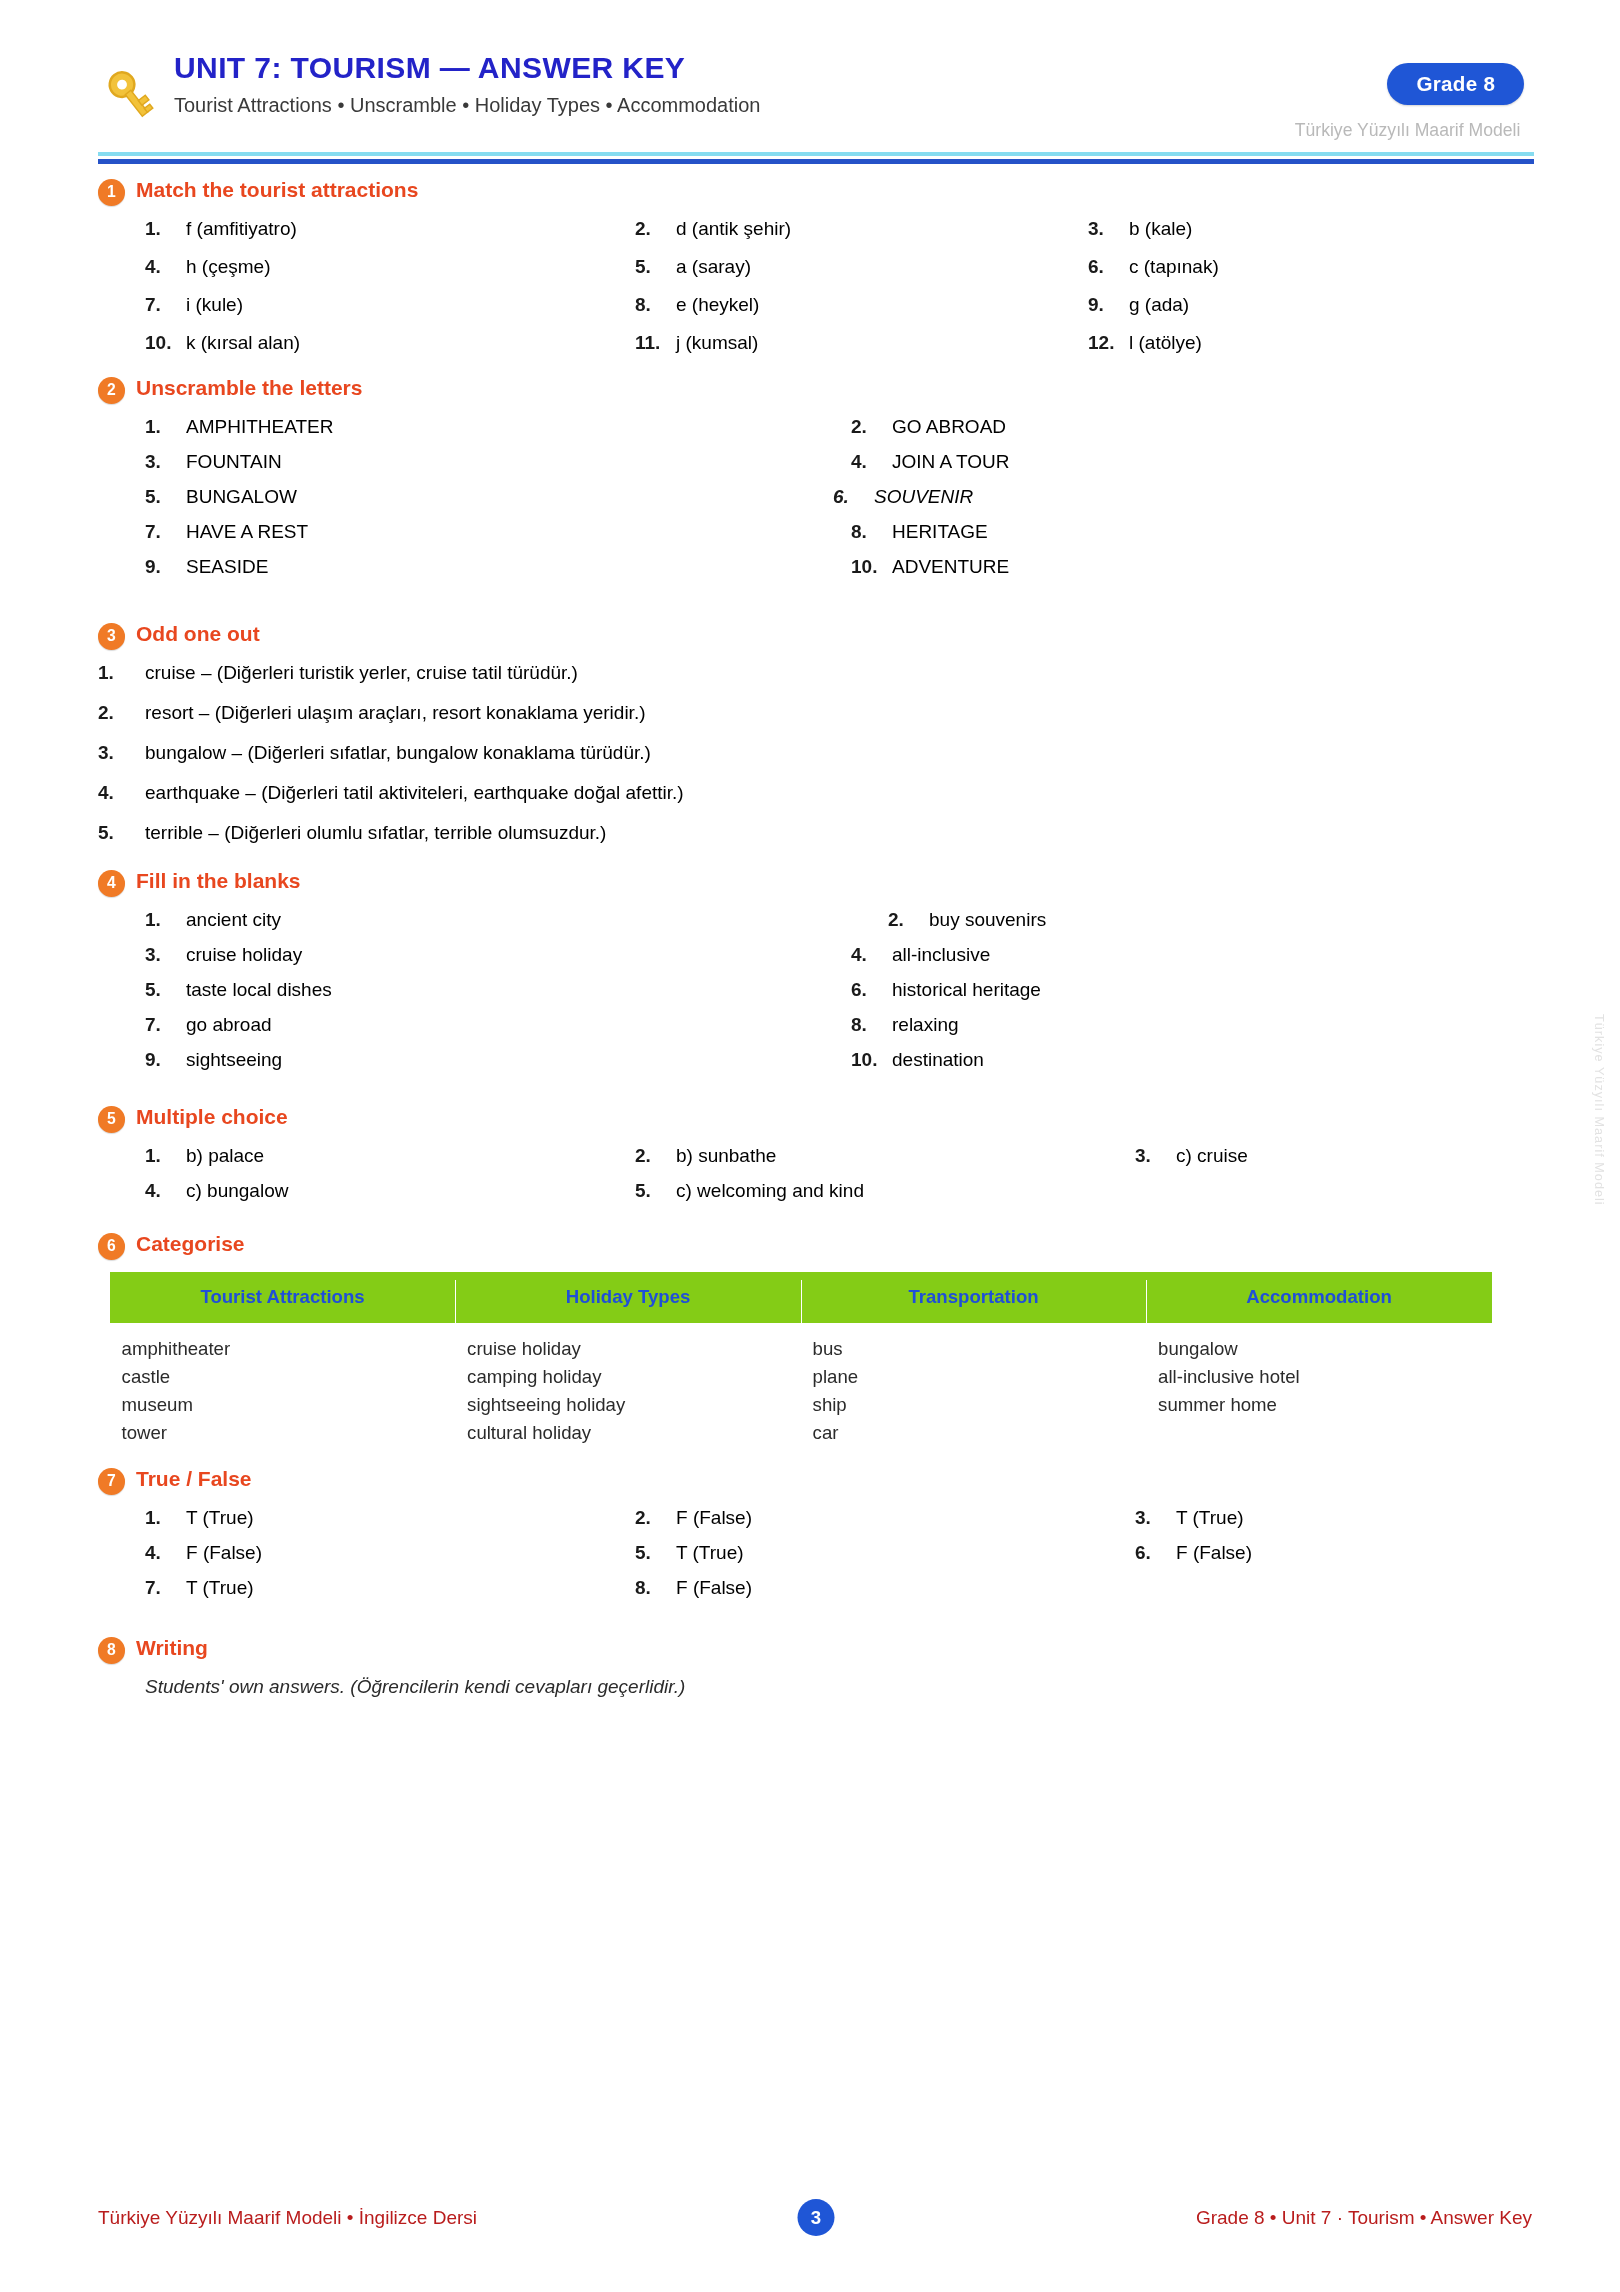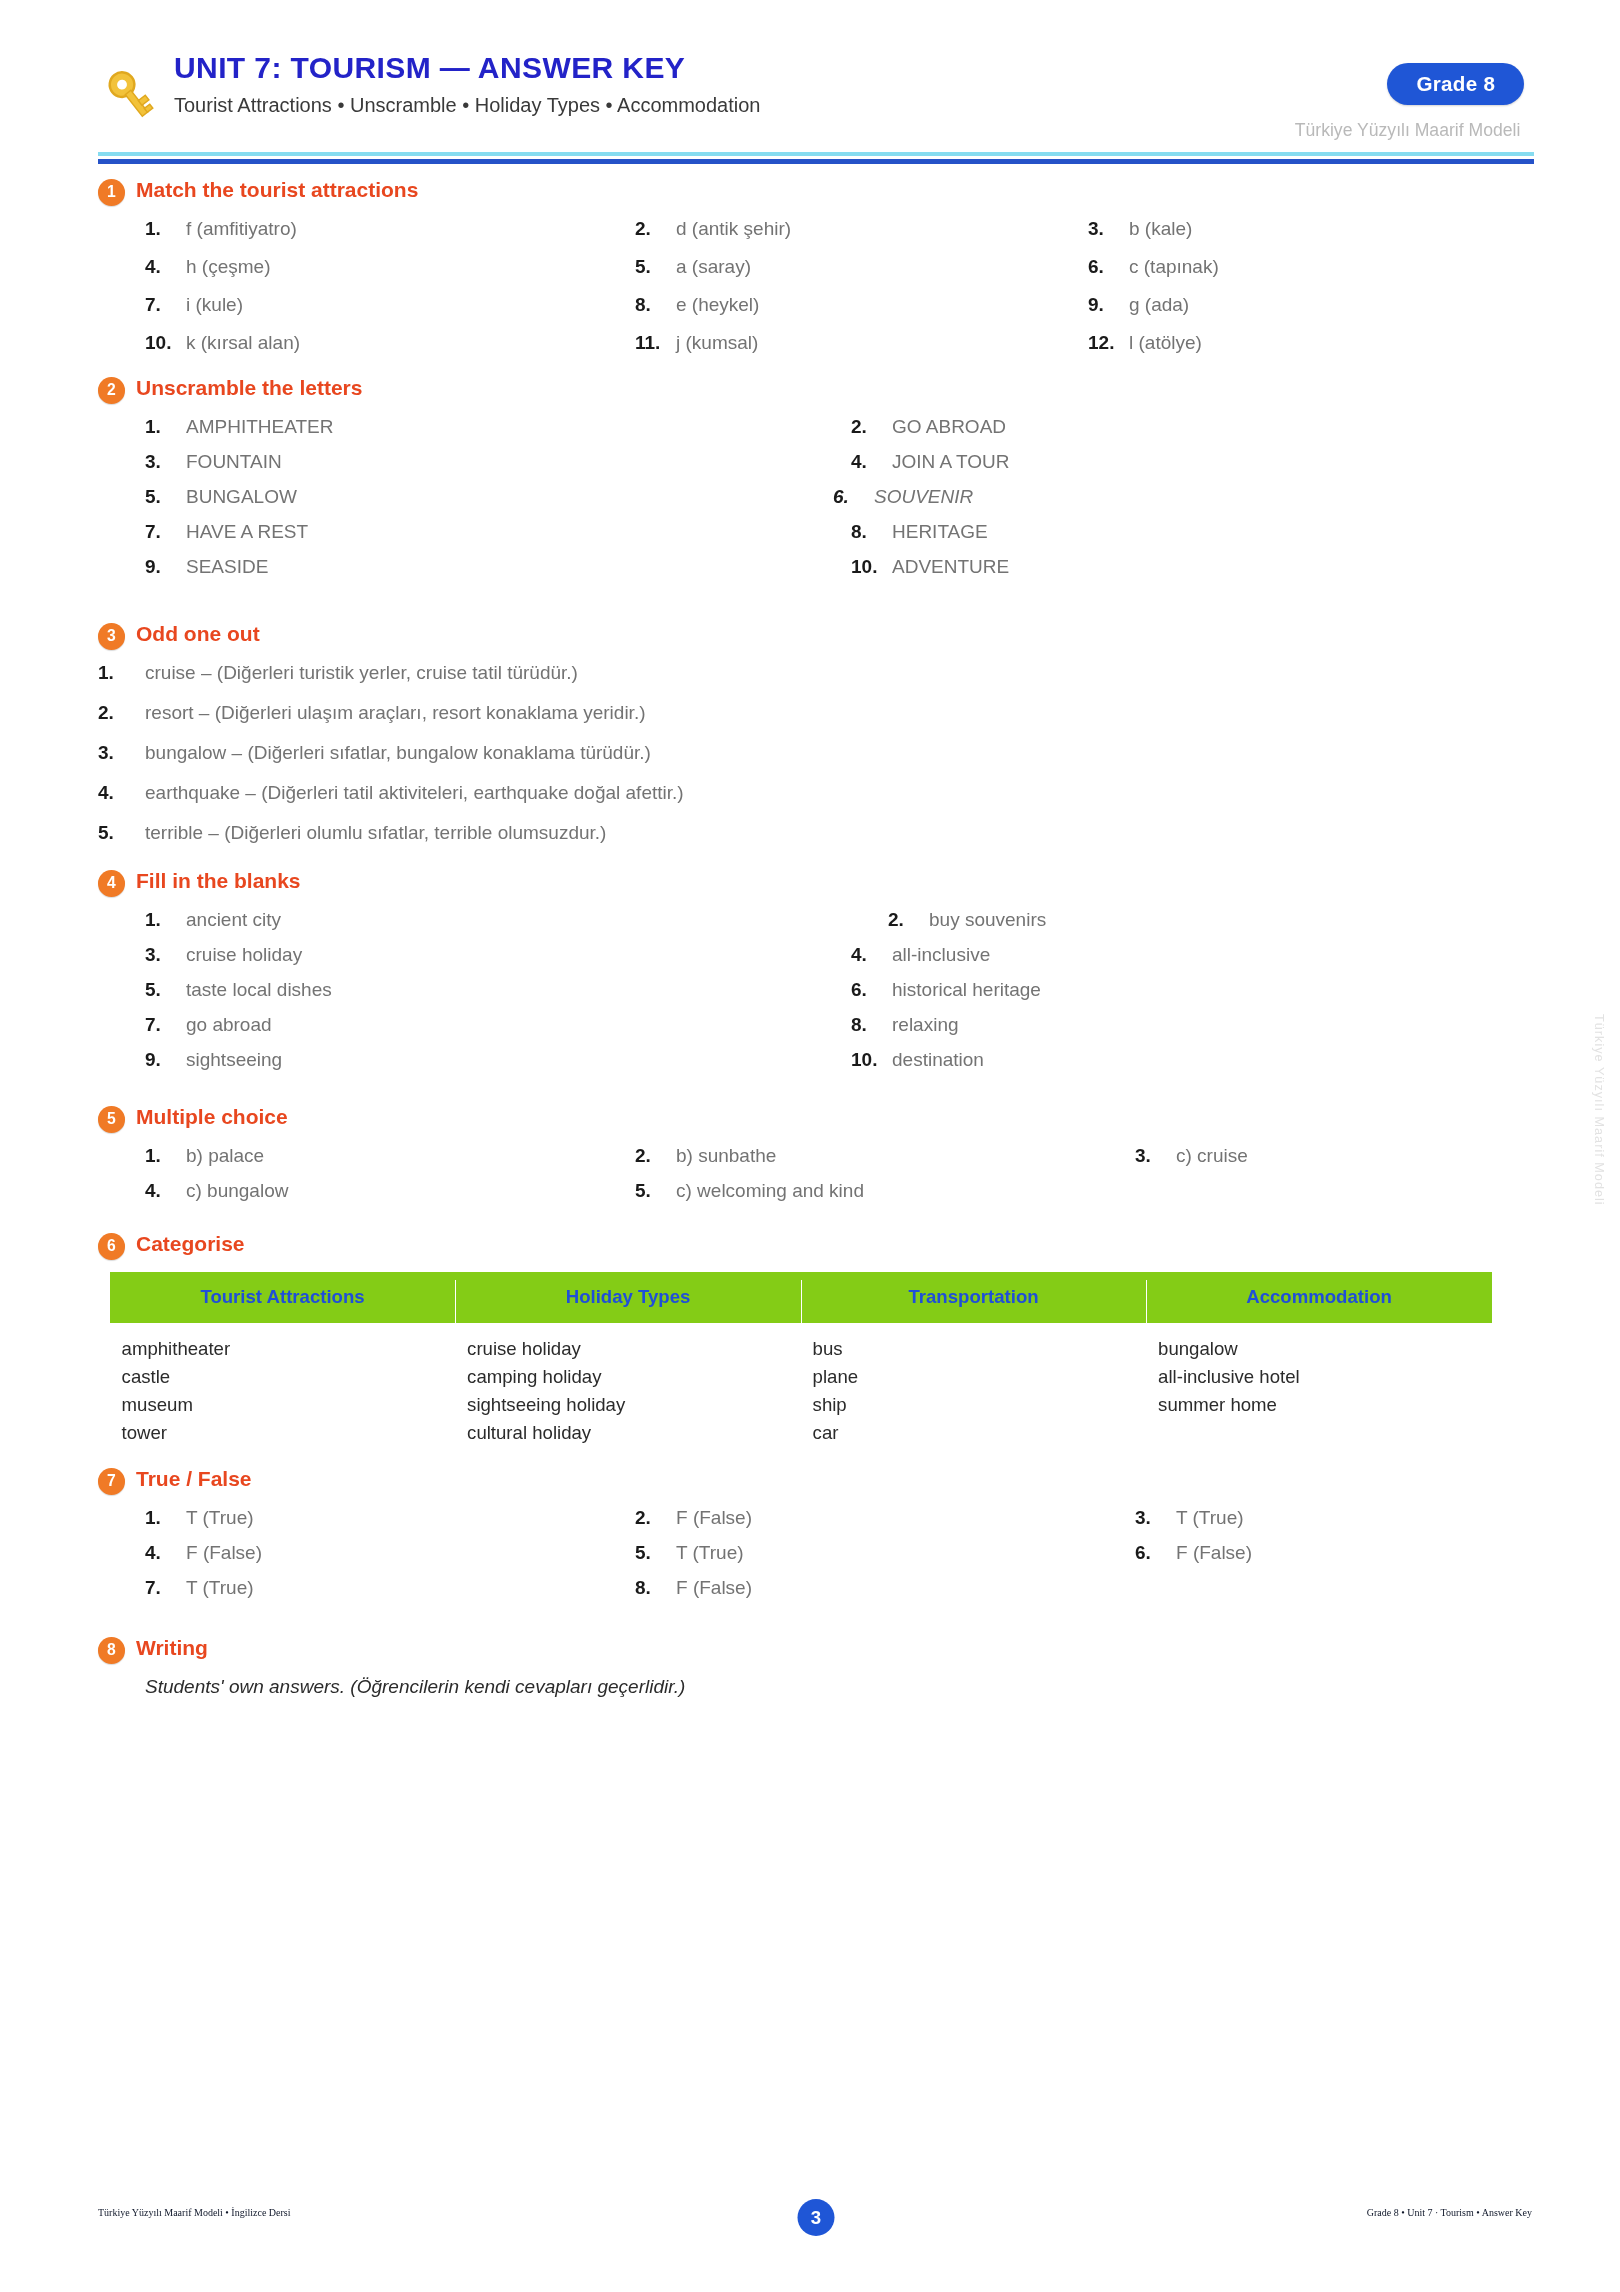--- a/index.html
+++ b/index.html
@@ -60,21 +60,21 @@
 
   
   .ans-grid { position:relative; }
   .ans-row  { position:relative; height:38px; }
   .ans-item { position:absolute; white-space:nowrap; }
   .ans-num {
     display:inline-block; width:41px;
     font-size:19px; font-weight:bold; color:#1a1a1a;
     text-align:left; vertical-align:top;
   }
-  .ans-txt { font-size:19px; color:#737373; }
+  .ans-txt { font-size:19px; color:#000000; }
 
   
   .wide-row { position:relative; height:40px; padding-left:47px; }
   .wide-row .ans-num {
     position:absolute; left:0px; top:0px; width:39px;
   }
   .wide-row .ans-txt { font-size:19px; }
 
   .plain-note {
     font-size:19px; font-style:italic; color:#2b2b2b;
@@ -105,21 +105,21 @@
 
   
   .side-vertical {
     position:absolute; right:13.7px; top:1014px;
     writing-mode:vertical-rl;
     font-size:12.7px; color:#e2e2e2; letter-spacing:1px;
     white-space:nowrap;
   }
   .footer { position:absolute; left:98px; top:2203px; width:1436px; height:39px; }
   .footer-left, .footer-right {
-    position:absolute; top:3.9px; font-size:10px; color:#0f172a; white-space:nowrap;font-family:Liberation Serif, serif;
+    position:absolute; top:3.9px; font-size:19px; color:#b91c1c; white-space:nowrap;
   }
   .footer-left { left:0px; }
   .footer-right { right:2px; }
   .page-num {
     position:absolute; left:50%; top:-3.9px; transform:translateX(-50%);
     width:37px; height:37px; border-radius:50%;
     background:#1f56d6; color:#ffffff;
     font-size:18.6px; font-weight:bold;
     text-align:center; line-height:37px;
   }

